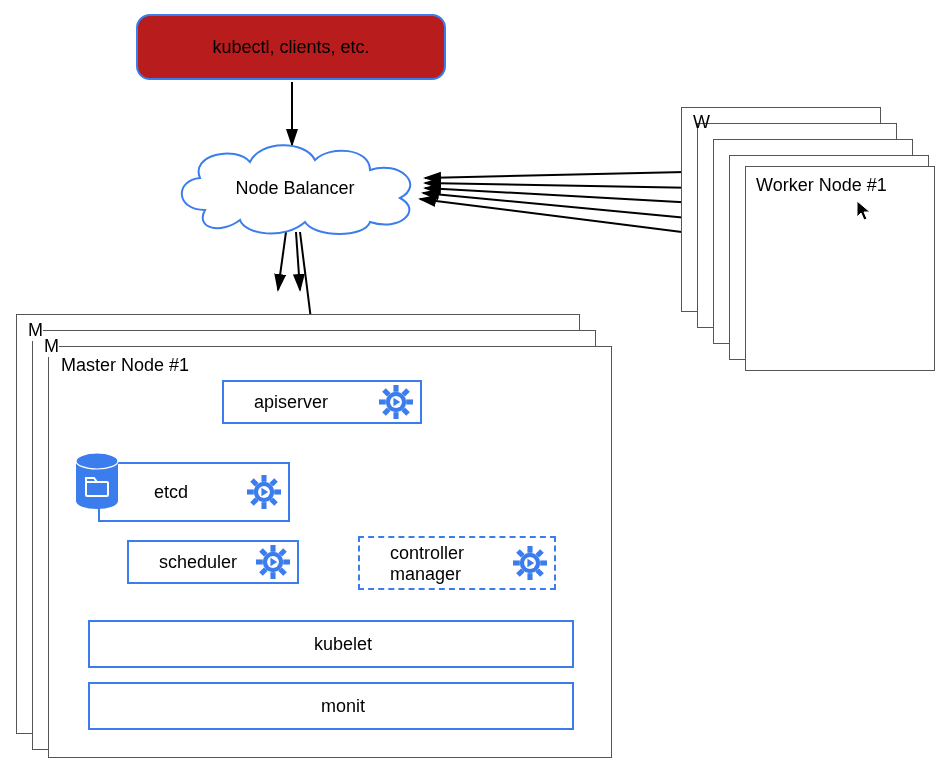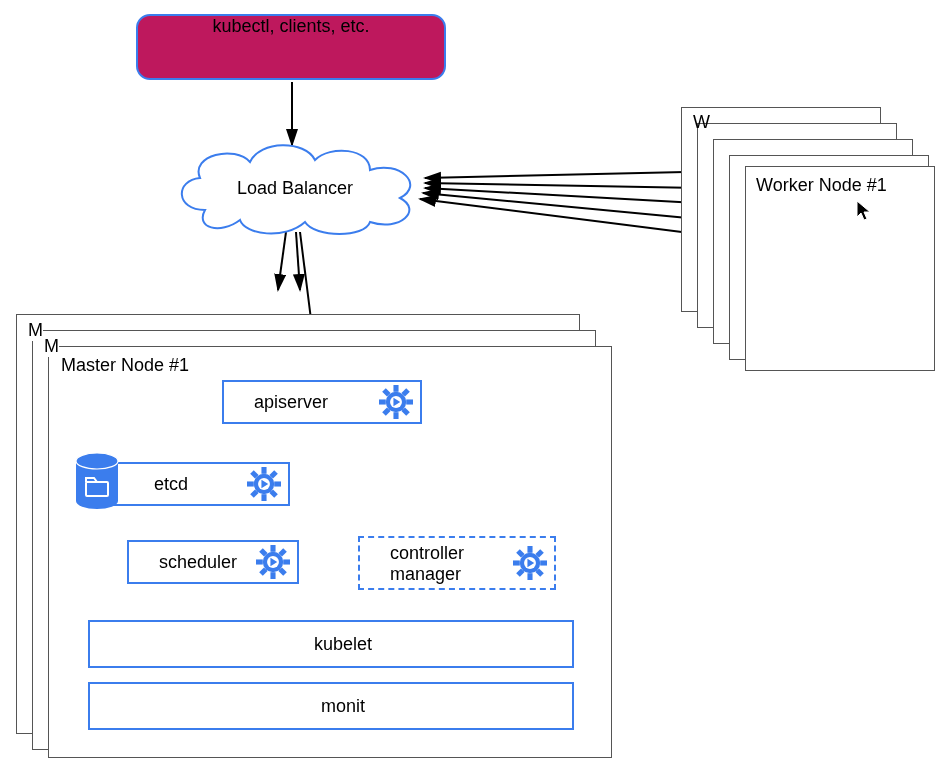--- a/index.html
+++ b/index.html
@@ -13,22 +13,23 @@
     color: #000;
     position: relative;
   }
   .stage { position: relative; width: 941px; height: 762px; }
   .abs { position: absolute; box-sizing: border-box; }
 
   
   .top-box {
     border: 2px solid #3b7ded;
     border-radius: 14px;
-    background: #be185d;
+    background: #b91c1c;
     display: flex;
+    align-items: center;
     justify-content: center;
   }
 
   
   .card {
     border: 1px solid #555;
     background: #fff;
   }
   .card-title {
     position: absolute;
@@ -128,21 +129,21 @@
              C10 70 10 40 35 38
              C25 15 70 5 85 22
              C95 0 140 0 150 20
              C165 5 205 8 205 30
              C235 20 260 45 235 58
              C258 70 235 92 205 82
              C200 98 150 98 140 82
              C120 100 80 95 75 80
              C55 95 30 88 40 70 Z" fill="#fff" stroke="#3b7ded" stroke-width="2"></path>
   </svg>
-  <span style="position:relative; z-index:1;">Load Balancer</span>
+  <span style="position:relative; z-index:1;">Node Balancer</span>
 </div>
 
 <div class="abs card" style="left:681px; top:107px; width:200px; height:205px; z-index:1;"></div>
 <div class="abs card" style="left:697px; top:123px; width:200px; height:205px; z-index:2;"></div>
 <div class="abs card" style="left:713px; top:139px; width:200px; height:205px; z-index:3;"></div>
 <div class="abs card" style="left:729px; top:155px; width:200px; height:205px; z-index:4;"></div>
 <div class="abs card" style="left:745px; top:166px; width:190px; height:205px; z-index:5;">
   <div class="card-title" style="left:10px; top:8px;">Worker Node #1</div>
 </div>
 
@@ -187,21 +188,21 @@
 
 <svg class="abs" style="left:74px; top:452px; z-index:6;" width="46" height="58">
   <ellipse cx="23" cy="9" rx="21" ry="8" fill="#3b7ded"></ellipse>
   <rect x="2" y="9" width="42" height="40" fill="#3b7ded"></rect>
   <ellipse cx="23" cy="49" rx="21" ry="8" fill="#3b7ded"></ellipse>
   <ellipse cx="23" cy="9" rx="21" ry="8" fill="none" stroke="#fff" stroke-width="1.2"></ellipse>
 
   <rect x="12" y="30" width="22" height="14" rx="1" fill="none" stroke="#fff" stroke-width="2"></rect>
   <path d="M12 30 L12 26 L20 26 L23 30" fill="none" stroke="#fff" stroke-width="2"></path>
 </svg>
-<div class="abs comp" style="left:98px; top:462px; width:192px; height:44px; z-index:5;">
+<div class="abs comp" style="left:98px; top:462px; width:192px; height:60px; z-index:5;">
   <span style="padding-left:24px;">etcd</span>
   <div class="gear-holder">
     <svg width="34" height="34" viewBox="0 0 40 40">
           <g fill="#3b7ded">
       <circle cx="20" cy="20" r="12"></circle>
       <g transform="translate(20 20)">
               <rect x="-3" y="-20" width="6" height="8"></rect>
               <rect x="-3" y="12" width="6" height="8"></rect>
               <rect x="-20" y="-3" width="8" height="6"></rect>
               <rect x="12" y="-3" width="8" height="6"></rect>

